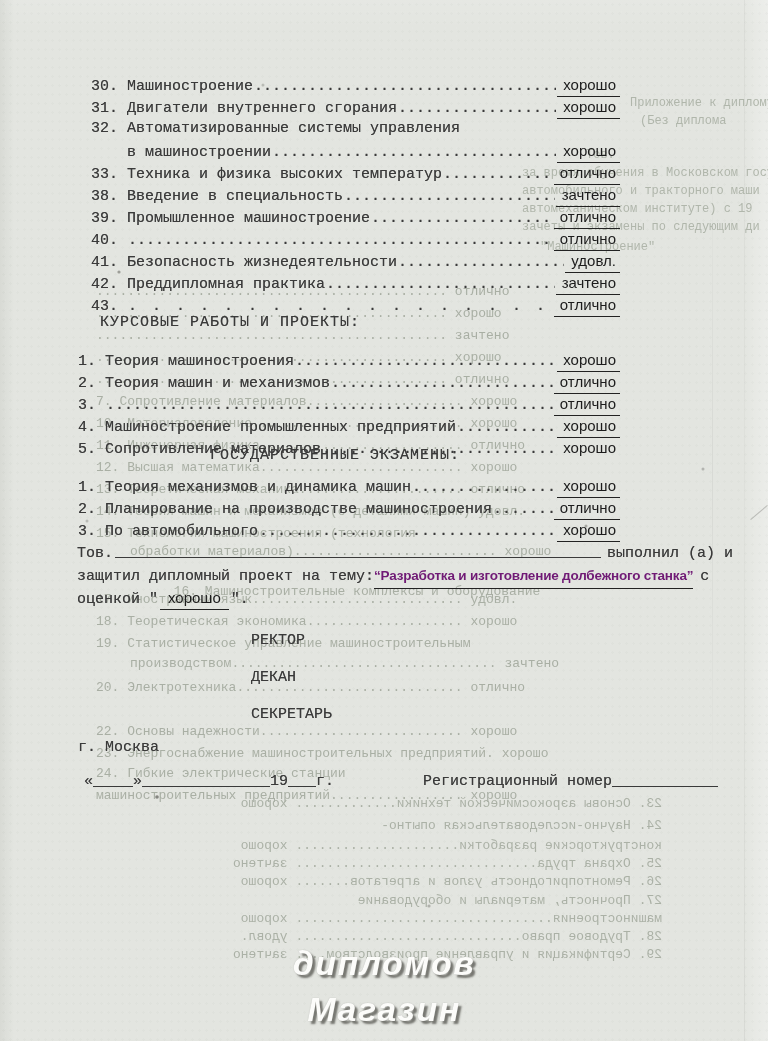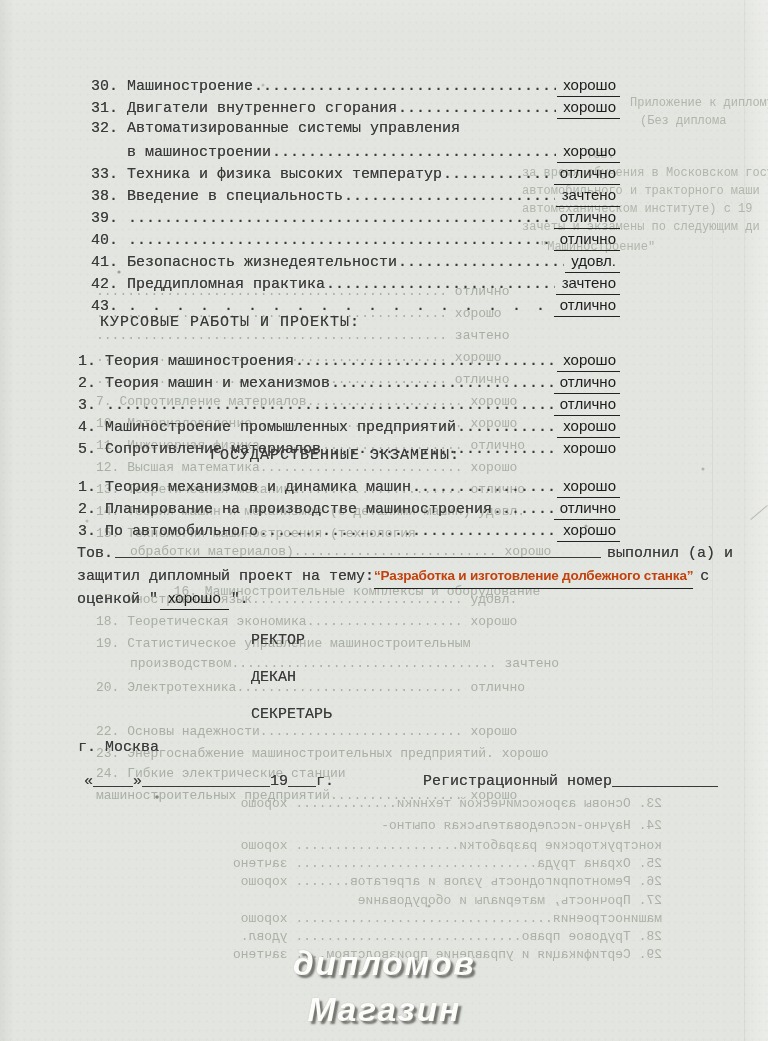--- a/index.html
+++ b/index.html
@@ -31,21 +31,21 @@
   .grade{flex:none;font-family:"Liberation Sans", sans-serif;font-size:15px;color:#1c1c1c;
          padding:0 4px 0 6px;text-shadow:none;}
   .grade.u{border-bottom:1.4px solid #222;}
   
   .heading{font-size:15px;letter-spacing:1px;}
   
   .tline{display:flex;align-items:baseline;height:22px;white-space:nowrap;}
   .fill{flex:1 1 auto;border-bottom:1.4px solid #3a3a3a;height:13px;transform:translateY(1px);margin:0 6px 0 2px;}
   .theme{font-family:"Liberation Sans", sans-serif;font-weight:bold;font-size:13.5px;
          letter-spacing:-0.2px;border-bottom:1.4px solid #222;padding-bottom:1px;
-         text-shadow:none;color:#c2410c;}
+         text-shadow:none;color:#701a75;}
   .bl{display:inline-block;border-bottom:1.4px solid #3a3a3a;height:13px;transform:translateY(2px);}
   .w40{width:40px;}.w130{width:128px;}.w28{width:28px;}.w105{width:106px;}
   
   .sig-line{margin-bottom:15px;}
   
   .ghost{position:absolute;left:0;top:0;width:768px;height:1041px;pointer-events:none;}
   .gl{position:absolute;font-family:"Liberation Mono", monospace;font-size:13px;
       white-space:nowrap;color:#a9afa4;filter:blur(0.4px);overflow:hidden;}
   .gl.small{font-size:12px;color:#b0b6ab;}
   .gmirror{position:absolute;left:58px;top:792px;width:604px;transform:scaleX(-1);}
@@ -153,20 +153,21 @@
     <span class="grade u">отлично</span>
   </div>
   <div class="row">
     <span class="num num2">38.</span>
     <span class="nm">Введение в специальность</span>
     <span class="leader"></span>
     <span class="grade u">зачтено</span>
   </div>
   <div class="row">
     <span class="num num2">39.</span>
+    <span class="nm">Промышленное машиностроение</span>
     <span class="leader"></span>
     <span class="grade u">отлично</span>
   </div>
   <div class="row">
     <span class="num num2">40.</span>
     <span class="leader"></span>
     <span class="grade u">отлично</span>
   </div>
   <div class="row">
     <span class="num num2">41.</span>

